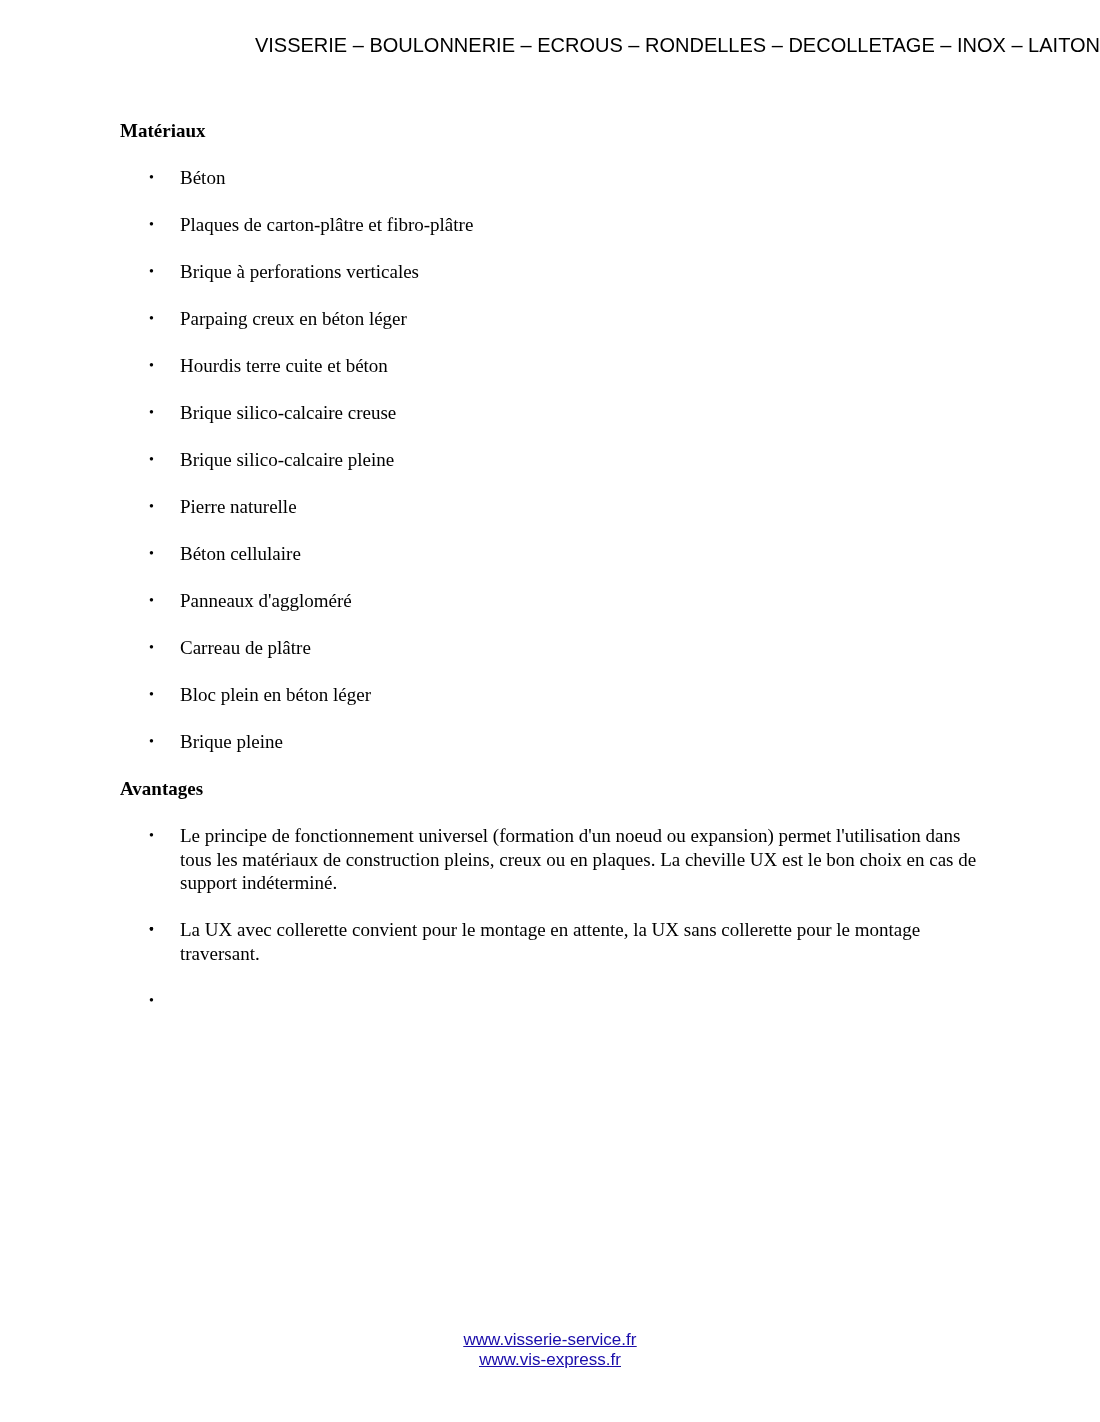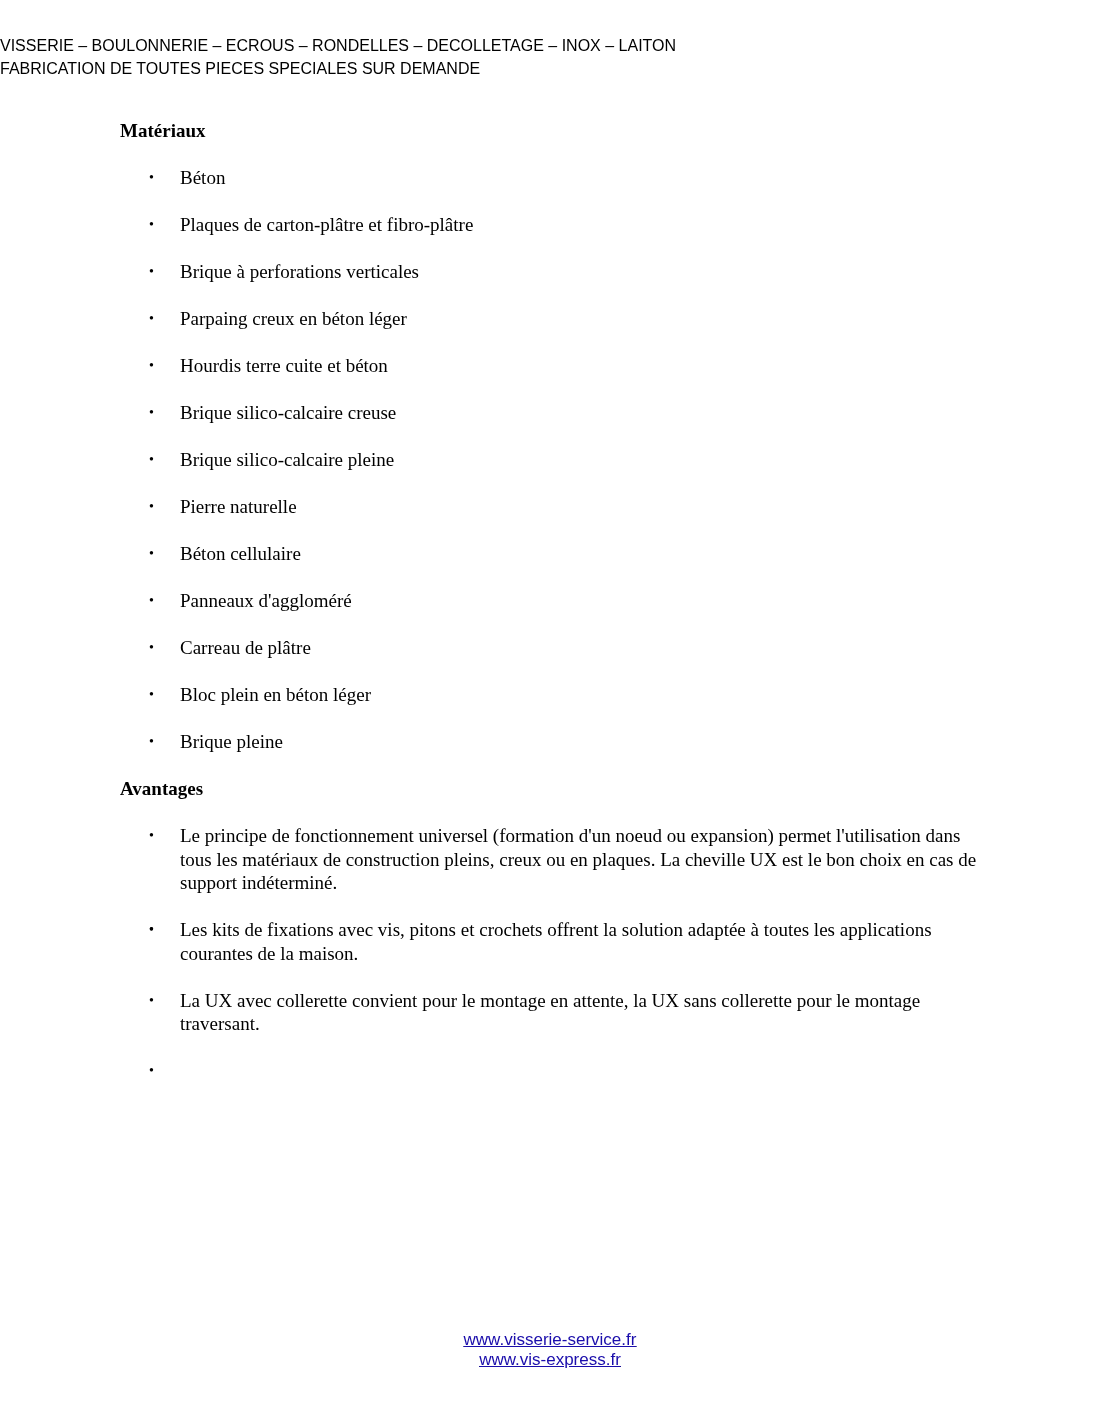--- a/index.html
+++ b/index.html
@@ -1,21 +1,21 @@
 <!DOCTYPE html>
 <html><head>
   <meta charset="utf-8">
   <style>
     html, body { margin: 0; padding: 0; background: #ffffff; }
     body { width: 1100px; height: 1422px; position: relative; color: #000; }
     .header {
       position: absolute; top: 34px; left: 0; width: 1100px;
-      text-align: left;
+      text-align: right;
       font-family: "Liberation Sans", sans-serif;
-      font-size: 16px; line-height: 23px;
+      font-size: 20px; line-height: 23px;
     }
     .content {
       position: absolute; top: 119px; left: 120px; width: 860px;
       font-family: "Liberation Serif", serif;
       font-size: 19px; line-height: 23.5px;
     }
     .section-title {
       font-weight: bold; margin: 0 0 23.5px 0;
     }
     ul.items { list-style: none; margin: 0; padding: 0; }
@@ -30,21 +30,20 @@
       position: absolute; top: 1330px; left: 0; width: 1100px; text-align: center;
       font-family: "Liberation Sans", sans-serif; font-size: 17px; line-height: 20px; text-decoration: underline;
     }
     .footer a { color: #1a0dab; text-decoration: underline; display: block; }
   </style>
 </head>
 <body>
 
 <div class="header">
   <div>VISSERIE – BOULONNERIE – ECROUS – RONDELLES – DECOLLETAGE – INOX – LAITON</div>
-  <div>FABRICATION DE TOUTES PIECES SPECIALES SUR DEMANDE</div>
 </div>
 
 <div class="content">
   <div class="section-title">Matériaux</div>
   <ul class="items">
     <li><span class="bullet">•</span><span>Béton</span></li>
     <li><span class="bullet">•</span><span>Plaques de carton-plâtre et fibro-plâtre</span></li>
     <li><span class="bullet">•</span><span>Brique à perforations verticales</span></li>
     <li><span class="bullet">•</span><span>Parpaing creux en béton léger</span></li>
     <li><span class="bullet">•</span><span>Hourdis terre cuite et béton</span></li>
@@ -55,21 +54,21 @@
     <li><span class="bullet">•</span><span>Panneaux d'aggloméré</span></li>
     <li><span class="bullet">•</span><span>Carreau de plâtre</span></li>
     <li><span class="bullet">•</span><span>Bloc plein en béton léger</span></li>
     <li><span class="bullet">•</span><span>Brique pleine</span></li>
   </ul>
 
   <div class="section-title">Avantages</div>
   <ul class="items">
     <li><span class="bullet">•</span><span>Le principe de fonctionnement universel (formation d'un noeud ou expansion) permet l'utilisation dans tous les matériaux de construction pleins, creux ou en plaques. La cheville UX est le bon choix en cas de support indéterminé.</span></li>
     <li><span class="bullet">•</span></li>
-    <li><span class="bullet">•</span><span>Les kits de fixations avec vis, pitons et crochets offrent la solution adaptée à toutes les applications courantes de la maison.</span></li>
+    <li><span class="bullet">•</span></li>
   </ul>
 
   <ul class="items">
     <li><span class="bullet">•</span><span>La UX avec collerette convient pour le montage en attente, la UX sans collerette pour le montage traversant.</span></li>
     <li><span class="bullet">•</span></li>
   </ul>
 </div>
 
 <div class="footer">
   <a>www.visserie-service.fr</a>

